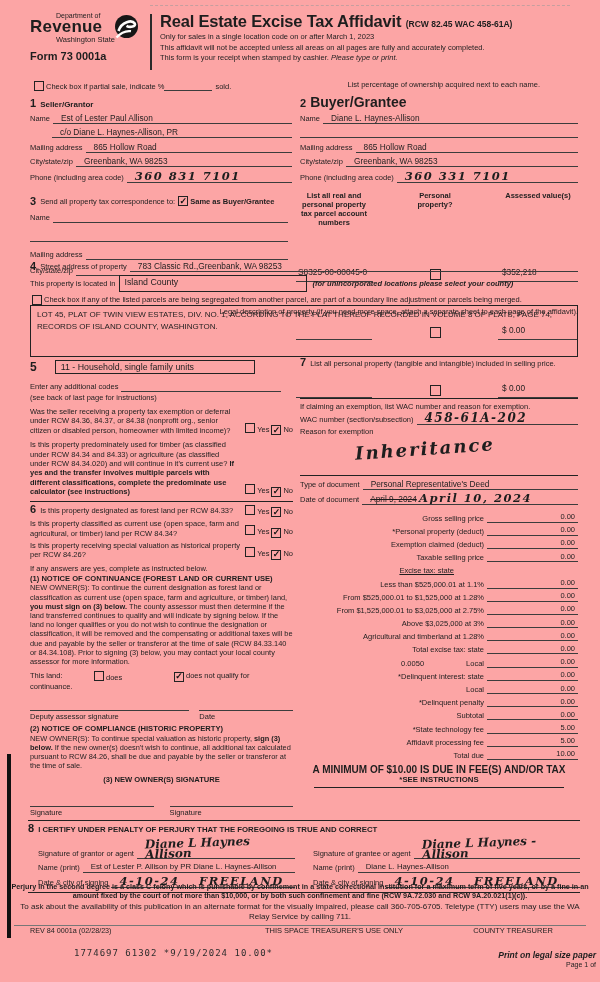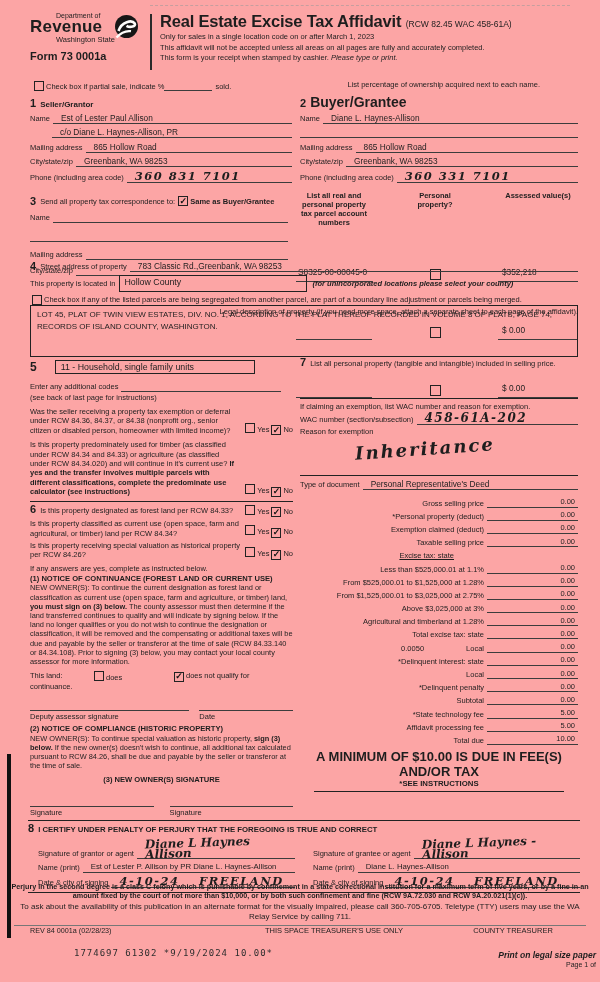--- a/index.html
+++ b/index.html
@@ -11,21 +11,21 @@
   .hdr{position:absolute;top:12px;left:30px;right:18px;display:flex;}
   .logo{width:118px;flex:none;}
   .logo-row{display:flex;align-items:flex-start;}
   .dept{font-size:7px;margin-left:26px;}
   .rev{font-size:17px;font-weight:bold;letter-spacing:0.2px;line-height:15px;}
   .wa{font-size:7.5px;margin-left:26px;margin-top:1px;}
   .logo-mark{margin-left:-2px;margin-top:2px;}
   .formno{font-size:11px;font-weight:bold;margin-top:6px;}
   .hdr-div{border-left:2px solid #2a2a2a;height:56px;margin:2px 8px 0 2px;}
   .title{font-size:16.5px;font-weight:bold;letter-spacing:-0.2px;}
-  .tcode{font-size:8.5px;font-weight:normal;}
+  .tcode{font-size:8.5px;font-weight:bold;}
   .tl{font-size:7.5px;line-height:9.6px;margin-top:1px;}
   
   .frow{display:flex;align-items:flex-end;font-size:7.5px;}
   .flabel{white-space:nowrap;padding-right:3px;line-height:10px;}
   .fval{flex:1;border-bottom:1px solid #3c3c3c;padding:0 2px 0 8px;font-size:8.3px;line-height:10px;min-height:10px;}
   .cb{display:inline-flex;width:8px;height:8px;border:1.2px solid #222;align-items:center;justify-content:center;
       font-size:9px;font-weight:bold;line-height:1;vertical-align:-1px;margin:0 2px;color:#111;flex:none;}
   .cb.big{width:9px;height:9px;}
   .hand{font-family:"DejaVu Serif",serif;font-style:italic;font-weight:bold;font-size:11.5px;letter-spacing:1.5px;line-height:11px;}
   .script{font-family:"DejaVu Serif",serif;font-style:italic;font-weight:bold;font-size:12px;transform:rotate(-2deg);display:inline-block;}
@@ -195,21 +195,21 @@
   </div>
 
   <div class="abs" style="top:260px;left:30px;right:22px;">
     <div class="frow">
         <span class="secnum">4</span>
       <span class="flabel">Street address of property</span>
       <span class="fval">783 Classic Rd.,Greenbank, WA 98253</span>
       </div>
     <div style="display:flex;align-items:center;margin-top:3px;font-size:7.5px;">
       <span>This property is located in</span>
-      <span class="box" style="width:178px;height:13px;margin-left:4px;padding:1px 4px;font-size:8.8px;">Hollow County</span>
+      <span class="box" style="width:178px;height:13px;margin-left:4px;padding:1px 4px;font-size:8.8px;">Island County</span>
       <span class="b it" style="margin-left:5px;">(for unincorporated locations please select your county)</span>
     </div>
     <div style="display:flex;margin-top:3px;font-size:7.5px;align-items:flex-start;">
       <span class="cb"></span>
       <span>Check box if any of the listed parcels are being segregated from another parcel, are part of a boundary line adjustment or parcels being merged.</span>
     </div>
     <div style="margin-top:2px;font-size:7.5px;text-align:right;">Legal description of property (if you need more space, attach a separate sheet to each page of the affidavit).</div>
   </div>
 
   <div class="abs box" style="top:305px;left:30px;right:22px;height:44px;padding:3px 6px;font-size:8px;line-height:12px;">LOT 45, PLAT OF TWIN VIEW ESTATES, DIV. NO. 1, ACCORDING TO THE PLAT THEREOF RECORDED IN VOLUME 8 OF PLATS, PAGE 74, RECORDS OF ISLAND COUNTY, WASHINGTON.</div>
@@ -309,20 +309,24 @@
         <span class="fval hand" style="font-size:12px;">458-61A-202</span>
       </div>
     <div style="font-size:7.5px;margin-top:2px;">Reason for exemption</div>
     <div class="script" style="font-size:18px;margin:2px 0 0 55px;transform:rotate(-4deg);letter-spacing:2px;">Inheritance</div>
 
     <div class="divider" style="margin-top:16px;border-top-width:1.2px;"></div>
     <div class="frow" style="margin-top:3px;">
         <span class="flabel">Type of document</span>
         <span class="fval">Personal Representative's Deed</span>
       </div>
+    <div class="frow" style="margin-top:3px;">
+        <span class="flabel">Date of document</span>
+      <span class="fval"><span style="text-decoration:line-through;">April 9, 2024</span> <span class="hand">April 10, 2024</span></span>
+      </div>
 
     
     <div style="margin-top:4px;">
       <div class="fee-row">
           <span class="fee-label">Gross selling price</span>
           <span class="fee-line"><span>0.00</span></span>
         </div>
       <div class="fee-row">
           <span class="fee-label">*Personal property (deduct)</span>
           <span class="fee-line"><span>0.00</span></span>
@@ -390,21 +394,21 @@
       <div class="fee-row">
           <span class="fee-label">Affidavit processing fee</span>
           <span class="fee-line"><span>5.00</span></span>
         </div>
       <div class="fee-row">
           <span class="fee-label">Total due</span>
           <span class="fee-line"><span>10.00</span></span>
         </div>
     </div>
 
-    <div class="b center" style="font-size:13px;margin-top:4px;">A MINIMUM OF $10.00 IS DUE IN FEE(S) AND/OR TAX</div>
+    <div class="b center" style="font-size:10px;margin-top:4px;">A MINIMUM OF $10.00 IS DUE IN FEE(S) AND/OR TAX</div>
     <div class="b center" style="font-size:7.8px;">*SEE INSTRUCTIONS</div>
     <div class="divider" style="margin-top:3px;border-top-width:1px;width:90%;margin-left:5%;"></div>
   </div>
 
   <div class="abs" style="top:820px;left:28px;right:20px;border-top:1.6px solid #222;border-bottom:1.6px solid #222;padding:1px 0 4px 0;">
     <div style="font-size:7.8px;"><span class="secnum">8</span><span class="b">I CERTIFY UNDER PENALTY OF PERJURY THAT THE FOREGOING IS TRUE AND CORRECT</span></div>
     <div class="s8col">
       <div class="s8c">
         <div class="s8row">
             <span class="flabel" style="margin-left:10px;">Signature of grantor or agent</span>

